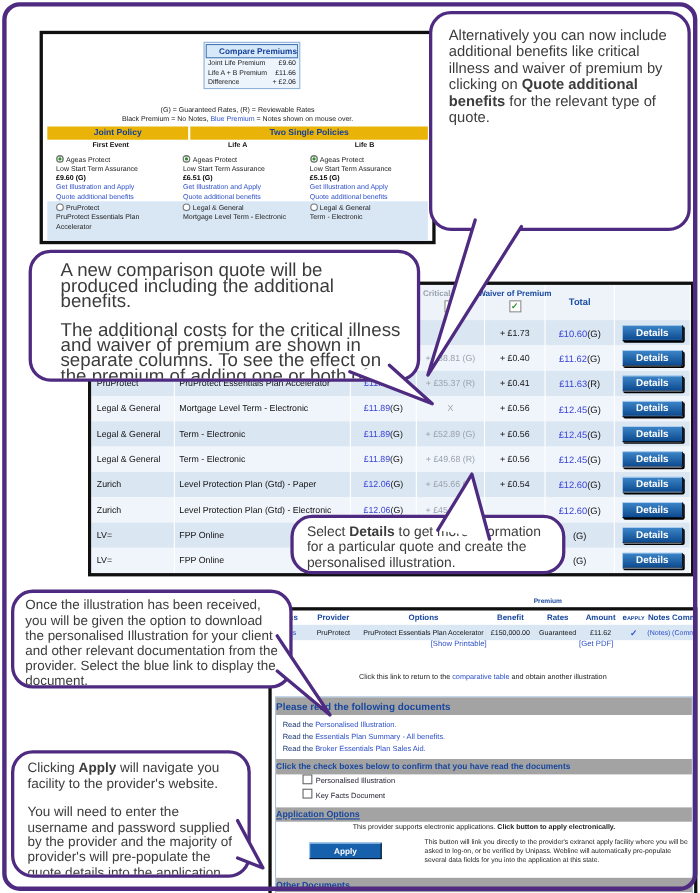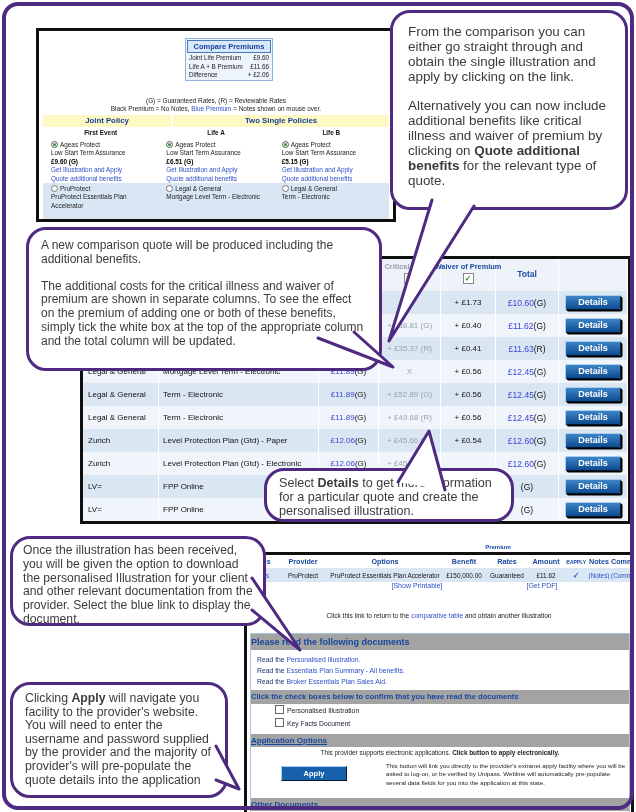--- a/index.html
+++ b/index.html
@@ -8,35 +8,35 @@
   .frame{position:absolute;left:2px;top:2px;width:624px;height:800px;border:4px solid #4e2b80;
          border-radius:16px;pointer-events:none;z-index:60;}
   .tails{position:absolute;left:0;top:0;z-index:40;pointer-events:none;}
   .bubble{position:absolute;background:#fff;border:3px solid #4e2b80;border-radius:20px;
           color:#3c3c3c;z-index:30;box-sizing:border-box;overflow:hidden;}
   .bubble p{margin:0;}
   .shot{position:absolute;background:#fff;border:3px solid #101010;overflow:hidden;z-index:10;box-sizing:border-box;}
   .abs{position:absolute;}
   .b1{left:390px;top:10px;width:238px;height:200px;padding:11px 10px 0 15px;font-size:13.4px;line-height:15px;}
   .b1 p+p{margin-top:14px;}
-  .b2{left:26px;top:227px;width:356px;height:144px;padding:9px 12px 0 12px;font-size:12px;line-height:13.8px;}
+  .b2{left:26px;top:227px;width:356px;height:120px;padding:9px 12px 0 26px;font-size:17px;line-height:13.8px;}
   .b2 p+p{margin-top:13px;}
   .b3{left:264px;top:468px;width:250px;height:54px;padding:6px 8px 0 12px;font-size:12.6px;line-height:13.8px;}
   .b4{left:10px;top:536px;width:256px;height:90px;padding:5px 6px 0 10px;font-size:12.2px;line-height:13.8px;}
   .b5{left:10px;top:682px;width:218px;height:116px;padding:7px 8px 0 12px;font-size:12.3px;line-height:13.6px;}
-  .b5 p+p{}
+  .b5 p+p{margin-top:13px;}
   
   .s1{left:36px;top:28px;width:360px;height:194px;}
   .cmp{left:146px;top:7px;width:86px;border:1px solid #8fb3da;background:#edf4fc;}
   .cmp-t{border:1px solid #4a7ab5;background:#d7e8f8;color:#14409a;font-weight:bold;font-size:7.5px;
-         text-align:center;padding:1px 0;margin:1px;}
+         text-align:right;padding:1px 0;margin:1px;}
   .cmp-r{display:flex;justify-content:space-between;font-size:6.3px;line-height:8.6px;padding:0 3px;color:#222;}
   .legend{left:0;top:66px;width:100%;text-align:center;font-size:6.4px;line-height:8px;color:#222;}
   .jhead{left:4px;top:84px;width:346px;height:12px;display:flex;gap:2px;}
-  .jhead div{background:#fef9c3;color:#14409a;font-weight:bold;font-size:7.8px;text-align:center;line-height:12px;}
+  .jhead div{background:#eab308;color:#14409a;font-weight:bold;font-size:7.8px;text-align:center;line-height:12px;}
   .jh1{flex:0 0 37%;} .jh2{flex:1;}
   .jsub{left:4px;top:98px;width:346px;height:10px;display:flex;}
   .jsub div{flex:1;font-weight:bold;font-size:6.4px;text-align:center;color:#111;}
   .jopt{left:4px;top:108px;width:346px;display:flex;}
   .jopt2{left:4px;top:152px;width:346px;height:36px;background:#d9e6f4;display:flex;}
   .jcol{flex:1;padding:2px 0 0 8px;font-size:6.4px;line-height:8.4px;color:#222;overflow:hidden;}
   .prem1{font-weight:bold;color:#000;}
   .lnk{color:#2e50c8;}
   .rad{display:inline-block;width:5px;height:5px;border:1px solid #777;border-radius:50%;
        margin-right:2px;vertical-align:-1px;background:#fff;}
@@ -414,21 +414,20 @@
 
   <svg class="tails" width="636" height="812" viewBox="0 0 636 812">
     <path d="M432,200 L389,341 L474,206" fill="#ffffff" stroke="#4e2b80" stroke-width="3" stroke-linejoin="round" stroke-linecap="round"></path>
     <path d="M318,338 L393,367 L354,332" fill="#ffffff" stroke="#4e2b80" stroke-width="3" stroke-linejoin="round" stroke-linecap="round"></path>
     <path d="M398,482 L429,431 L445,490" fill="#ffffff" stroke="#4e2b80" stroke-width="3" stroke-linejoin="round" stroke-linecap="round"></path>
     <path d="M252,578 L300,650 L252,610" fill="#ffffff" stroke="#4e2b80" stroke-width="3" stroke-linejoin="round" stroke-linecap="round"></path>
     <path d="M216,746 L239,789 L216,780" fill="#ffffff" stroke="#4e2b80" stroke-width="3" stroke-linejoin="round" stroke-linecap="round"></path>
   </svg>
 
   <div class="bubble b1">
-    <p>From the comparison you can either go straight through and obtain the single illustration and apply by clicking on the link.</p>
     <p><span>Alternatively you can now include additional benefits like critical illness and waiver of premium by clicking on </span><b>Quote additional benefits</b><span> for the relevant type of quote.</span></p>
   </div>
   <div class="bubble b2">
     <p>A new comparison quote will be produced including the additional benefits.</p>
     <p>The additional costs for the critical illness and waiver of premium are shown in separate columns. To see the effect on the premium of adding one or both of these benefits, simply tick the white box at the top of the appropriate column and the total column will be updated.</p>
   </div>
   <div class="bubble b3">
     <p><span>Select </span><b>Details</b><span> to get more information for a particular quote and create the personalised illustration.</span></p>
   </div>
   <div class="bubble b4">

